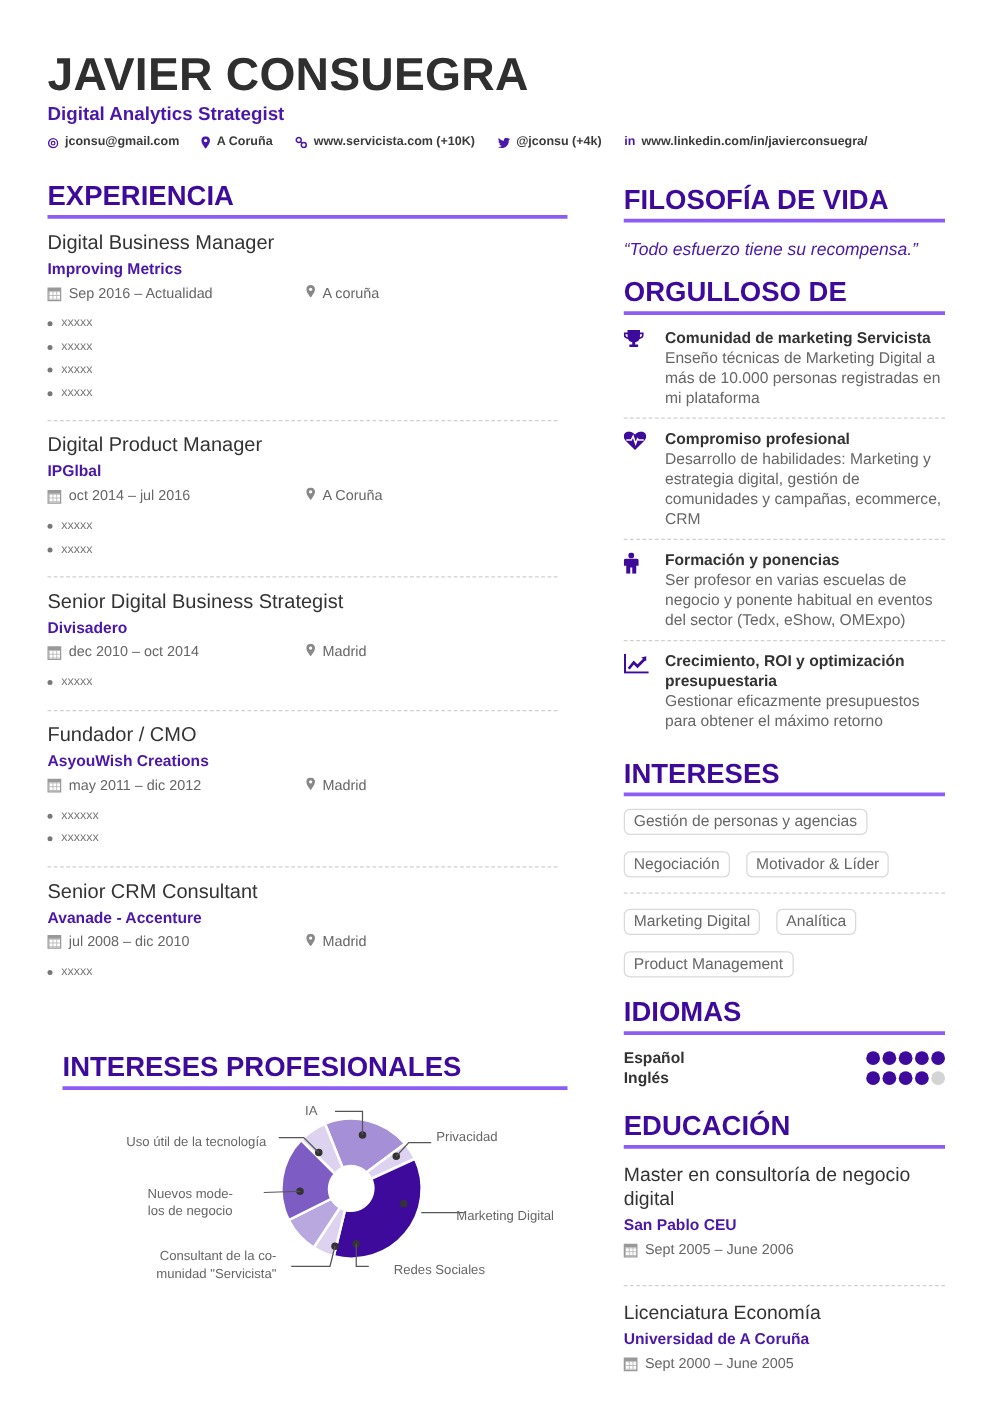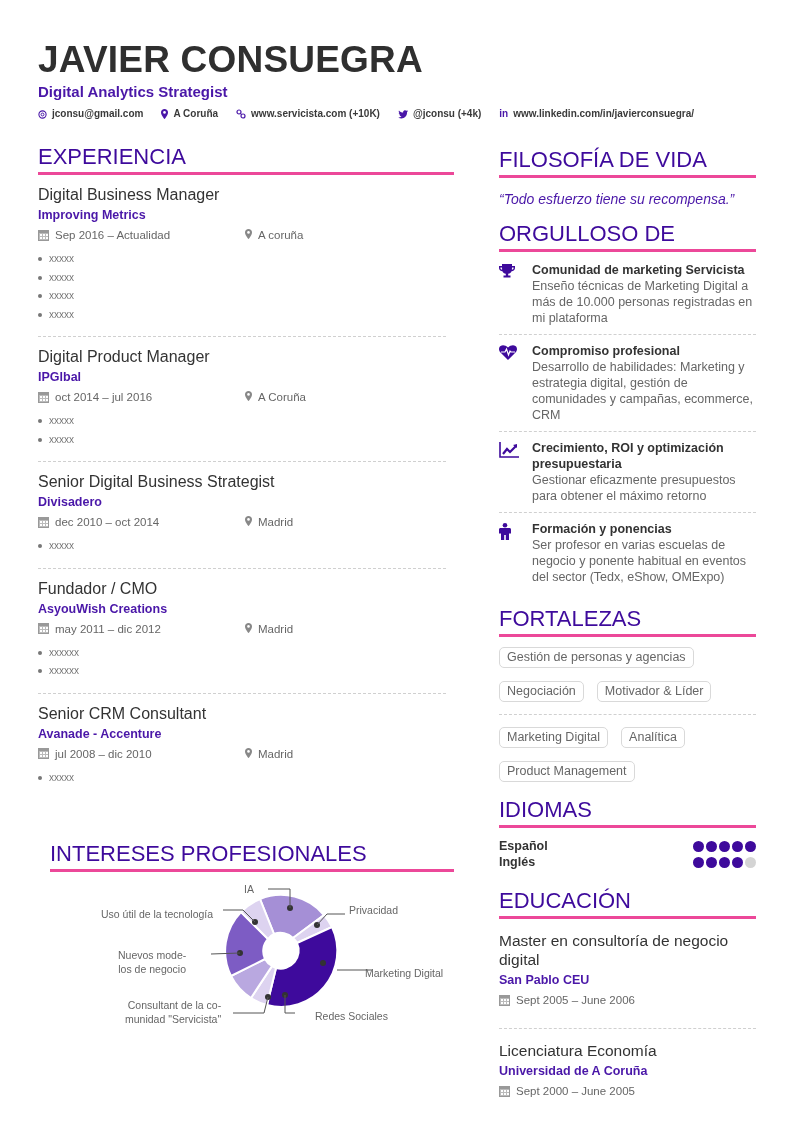--- a/index.html
+++ b/index.html
@@ -8,21 +8,21 @@
 
   
   .header { position: absolute; left: 38px; top: 40px; width: 720px; }
   .name { font-size: 37px; font-weight: bold; color: #2f2f2f; letter-spacing: 0.2px; line-height: 40px; }
   .title { font-size: 15px; font-weight: bold; color: #4a17a8; margin-top: 3px; line-height: 18px; }
   .contacts { display: flex; gap: 0; margin-top: 6px; font-size: 10px; font-weight: bold; color: #3a3a3a; line-height: 14px; }
   .contact { display: flex; align-items: center; margin-right: 18px; }
   .contact .ic { color: #4a17a8; margin-right: 5px; font-size: 10px; display: inline-flex; align-items: center; }
 
   
-  .sec-h { font-size: 22px; font-weight: normal; color: #3e0a9c; line-height: 28px; border-bottom: 3px solid #ec4899; padding-bottom: 1px; }
+  .sec-h { font-size: 22px; font-weight: bold; color: #3e0a9c; line-height: 28px; border-bottom: 3px solid #8b5cf6; padding-bottom: 1px; }
 
   
   .left { position: absolute; left: 38px; top: 143px; width: 416px; }
   .job { padding: 10px 0 12px 0; border-bottom: 1px dashed #d0d0d0; width: 408px; }
   .job:last-child { border-bottom: none; }
   .job-title { font-size: 16px; color: #333; line-height: 20px; }
   .job-company { font-size: 12.5px; font-weight: bold; color: #4a17a8; line-height: 18px; margin-top: 1px; }
   .job-meta { display: flex; font-size: 11.5px; color: #666; line-height: 16px; margin-top: 3px; }
   .job-meta .dates { width: 207px; display: flex; align-items: center; }
   .job-meta .loc { display: flex; align-items: center; }
@@ -343,46 +343,46 @@
             <polyline points="2,7 6,7 7.5,4 9.5,10 11,6 12,7 16,7" fill="none" stroke="#fff" stroke-width="1.2"></polyline>
           </svg>
       </div>
       <div>
         <div class="ptitle">Compromiso profesional</div>
         <div class="pdesc">Desarrollo de habilidades: Marketing y estrategia digital, gestión de comunidades y campañas, ecommerce, CRM</div>
       </div>
     </div>
     <div class="proud">
       <div class="pic">
+        <svg width="12" height="17" viewBox="0 0 12 17">
+            <circle cx="6" cy="2.3" r="2.3" fill="#3e0a9c"></circle>
+            <path d="M1.5 5 H10.5 C11.4 5 12 5.6 12 6.5 V10.5 H10 V17 H6.8 V12 H5.2 V17 H2 V10.5 H0 V6.5 C0 5.6 0.6 5 1.5 5 Z" fill="#3e0a9c"></path>
+          </svg>
+      </div>
+      <div>
+        <div class="ptitle">Formación y ponencias</div>
+        <div class="pdesc">Ser profesor en varias escuelas de negocio y ponente habitual en eventos del sector (Tedx, eShow, OMExpo)</div>
+      </div>
+    </div>
+    <div class="proud">
+      <div class="pic">
         <svg width="20" height="16" viewBox="0 0 20 16">
             <polyline points="1,0 1,15 20,15" fill="none" stroke="#3e0a9c" stroke-width="1.6"></polyline>
             <polyline points="4,12 8,7 11,10 17,4" fill="none" stroke="#3e0a9c" stroke-width="2.2"></polyline>
             <polygon points="14,3 18,2 18,6" fill="#3e0a9c"></polygon>
           </svg>
       </div>
       <div>
         <div class="ptitle">Crecimiento, ROI y optimización presupuestaria</div>
         <div class="pdesc">Gestionar eficazmente presupuestos para obtener el máximo retorno</div>
       </div>
     </div>
-    <div class="proud">
-      <div class="pic">
-        <svg width="12" height="17" viewBox="0 0 12 17">
-            <circle cx="6" cy="2.3" r="2.3" fill="#3e0a9c"></circle>
-            <path d="M1.5 5 H10.5 C11.4 5 12 5.6 12 6.5 V10.5 H10 V17 H6.8 V12 H5.2 V17 H2 V10.5 H0 V6.5 C0 5.6 0.6 5 1.5 5 Z" fill="#3e0a9c"></path>
-          </svg>
-      </div>
-      <div>
-        <div class="ptitle">Formación y ponencias</div>
-        <div class="pdesc">Ser profesor en varias escuelas de negocio y ponente habitual en eventos del sector (Tedx, eShow, OMExpo)</div>
-      </div>
-    </div>
-  </div>
-
-  <div class="sec-h" style="margin-top:12px;">FORTALEZAS</div>
+  </div>
+
+  <div class="sec-h" style="margin-top:12px;">INTERESES</div>
   <div class="tags sep" style="padding-bottom:12px;">
     <span class="tag">Gestión de personas y agencias</span>
     <span class="tag">Negociación</span>
     <span class="tag">Motivador &amp; Líder</span>
   </div>
   <div class="tags" style="padding-top:12px;">
     <span class="tag">Marketing Digital</span>
     <span class="tag">Analítica</span>
     <span class="tag">Product Management</span>
   </div>

